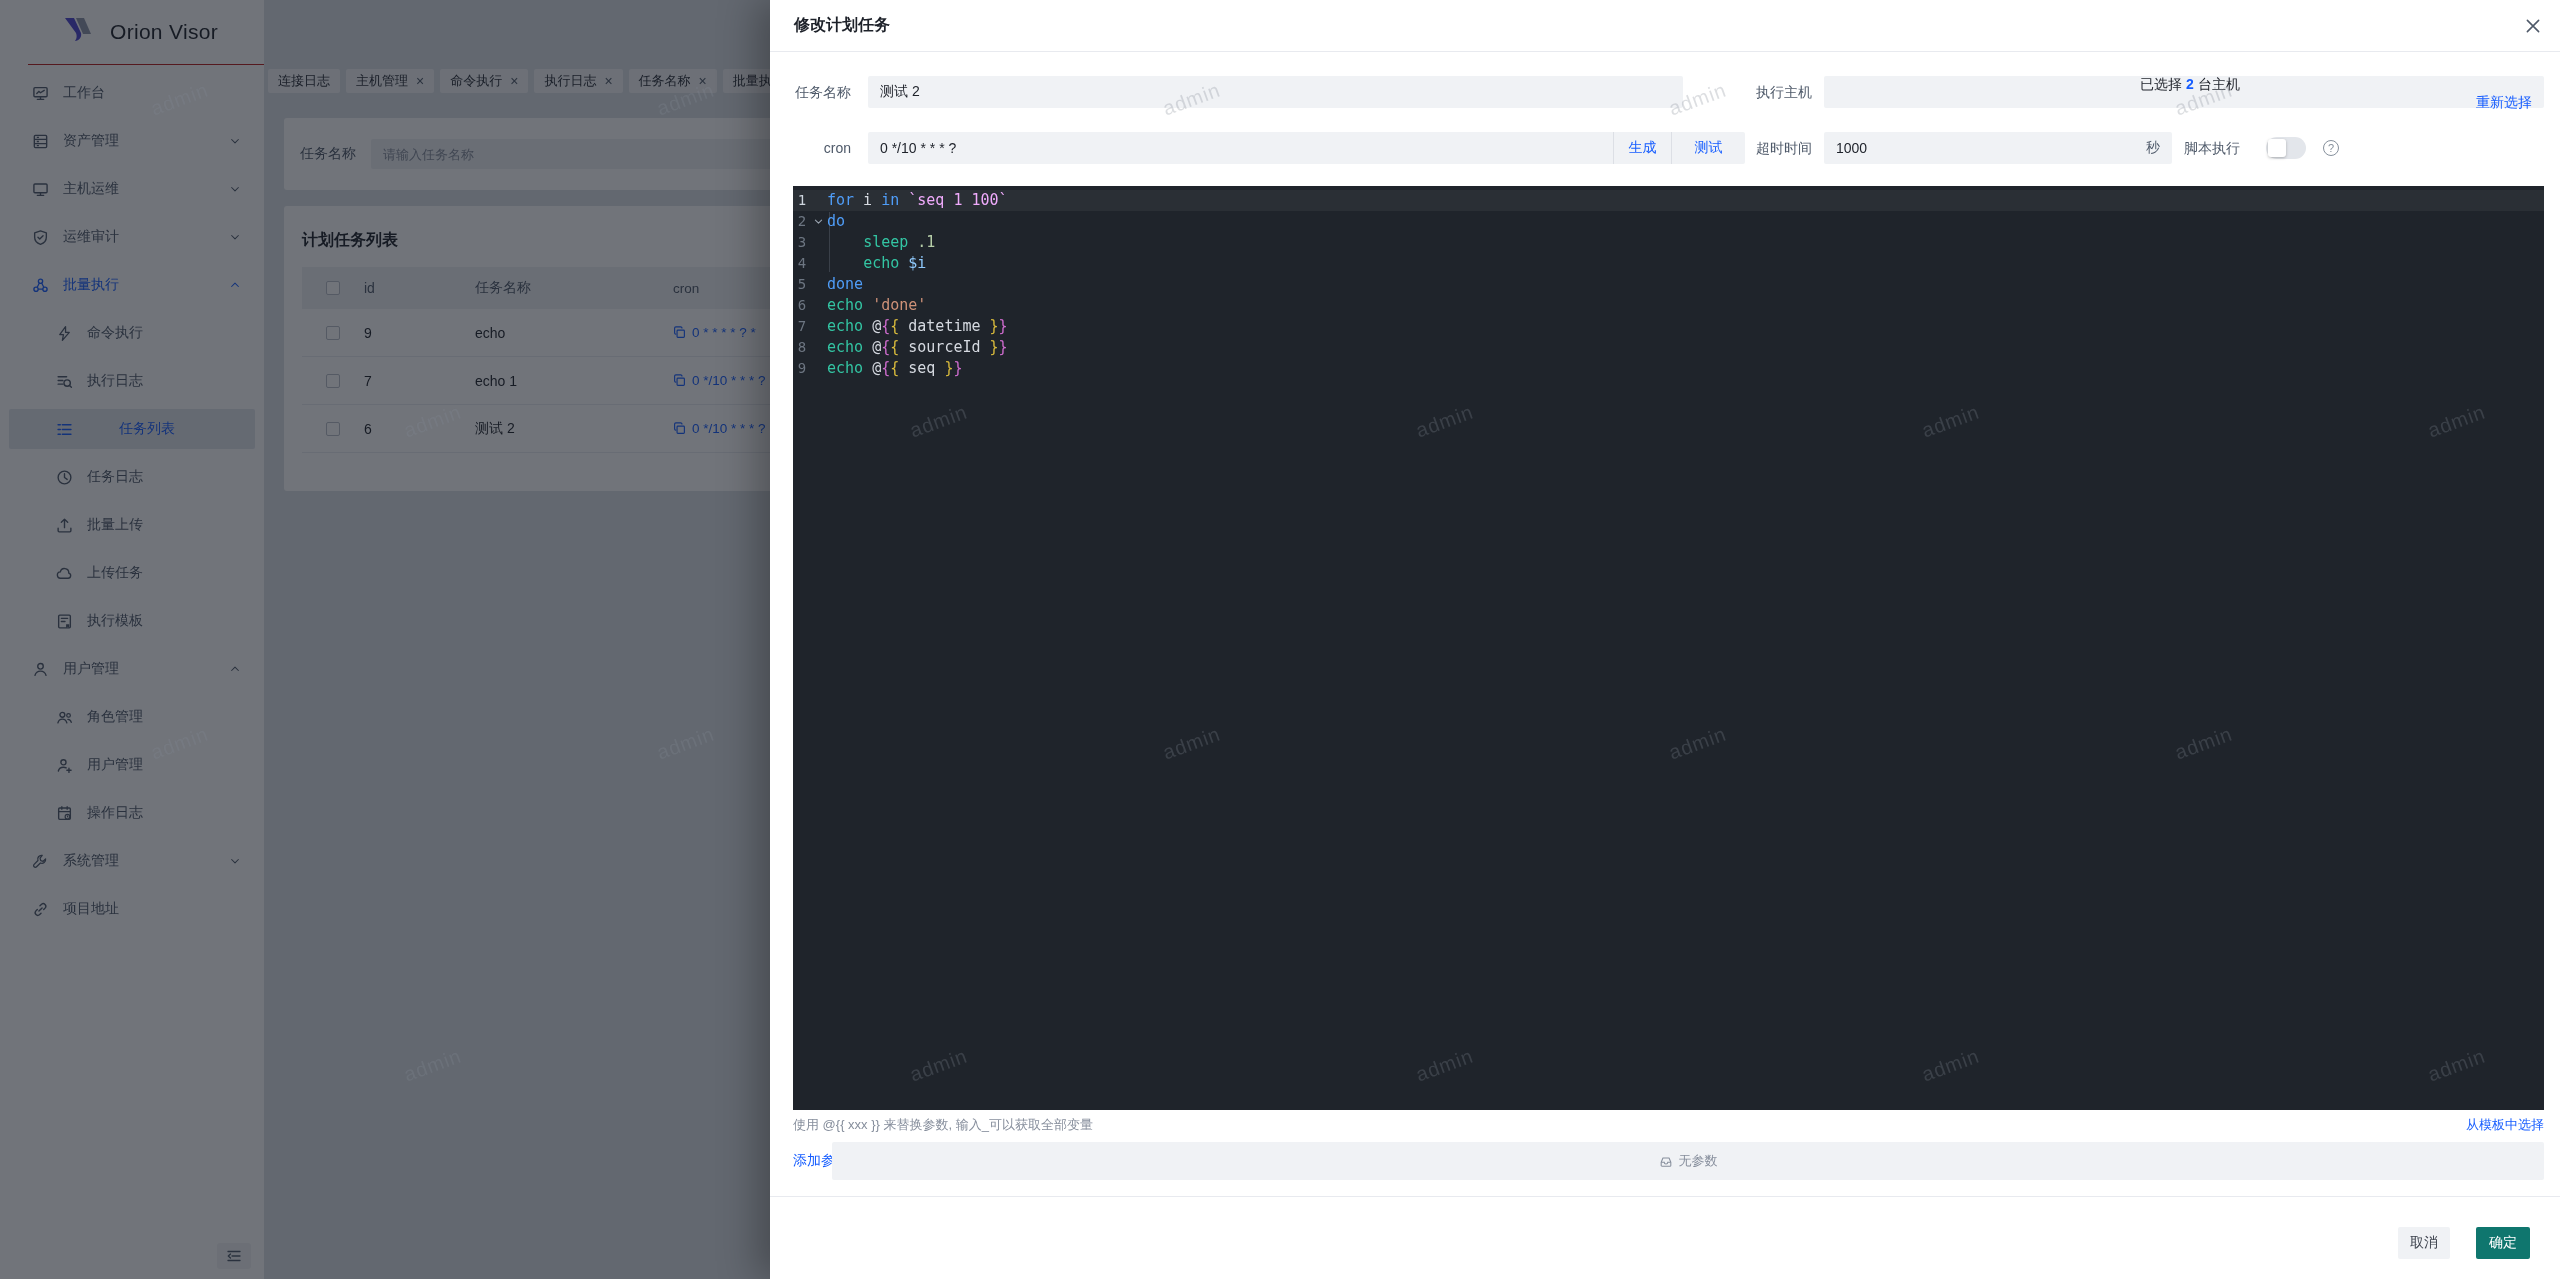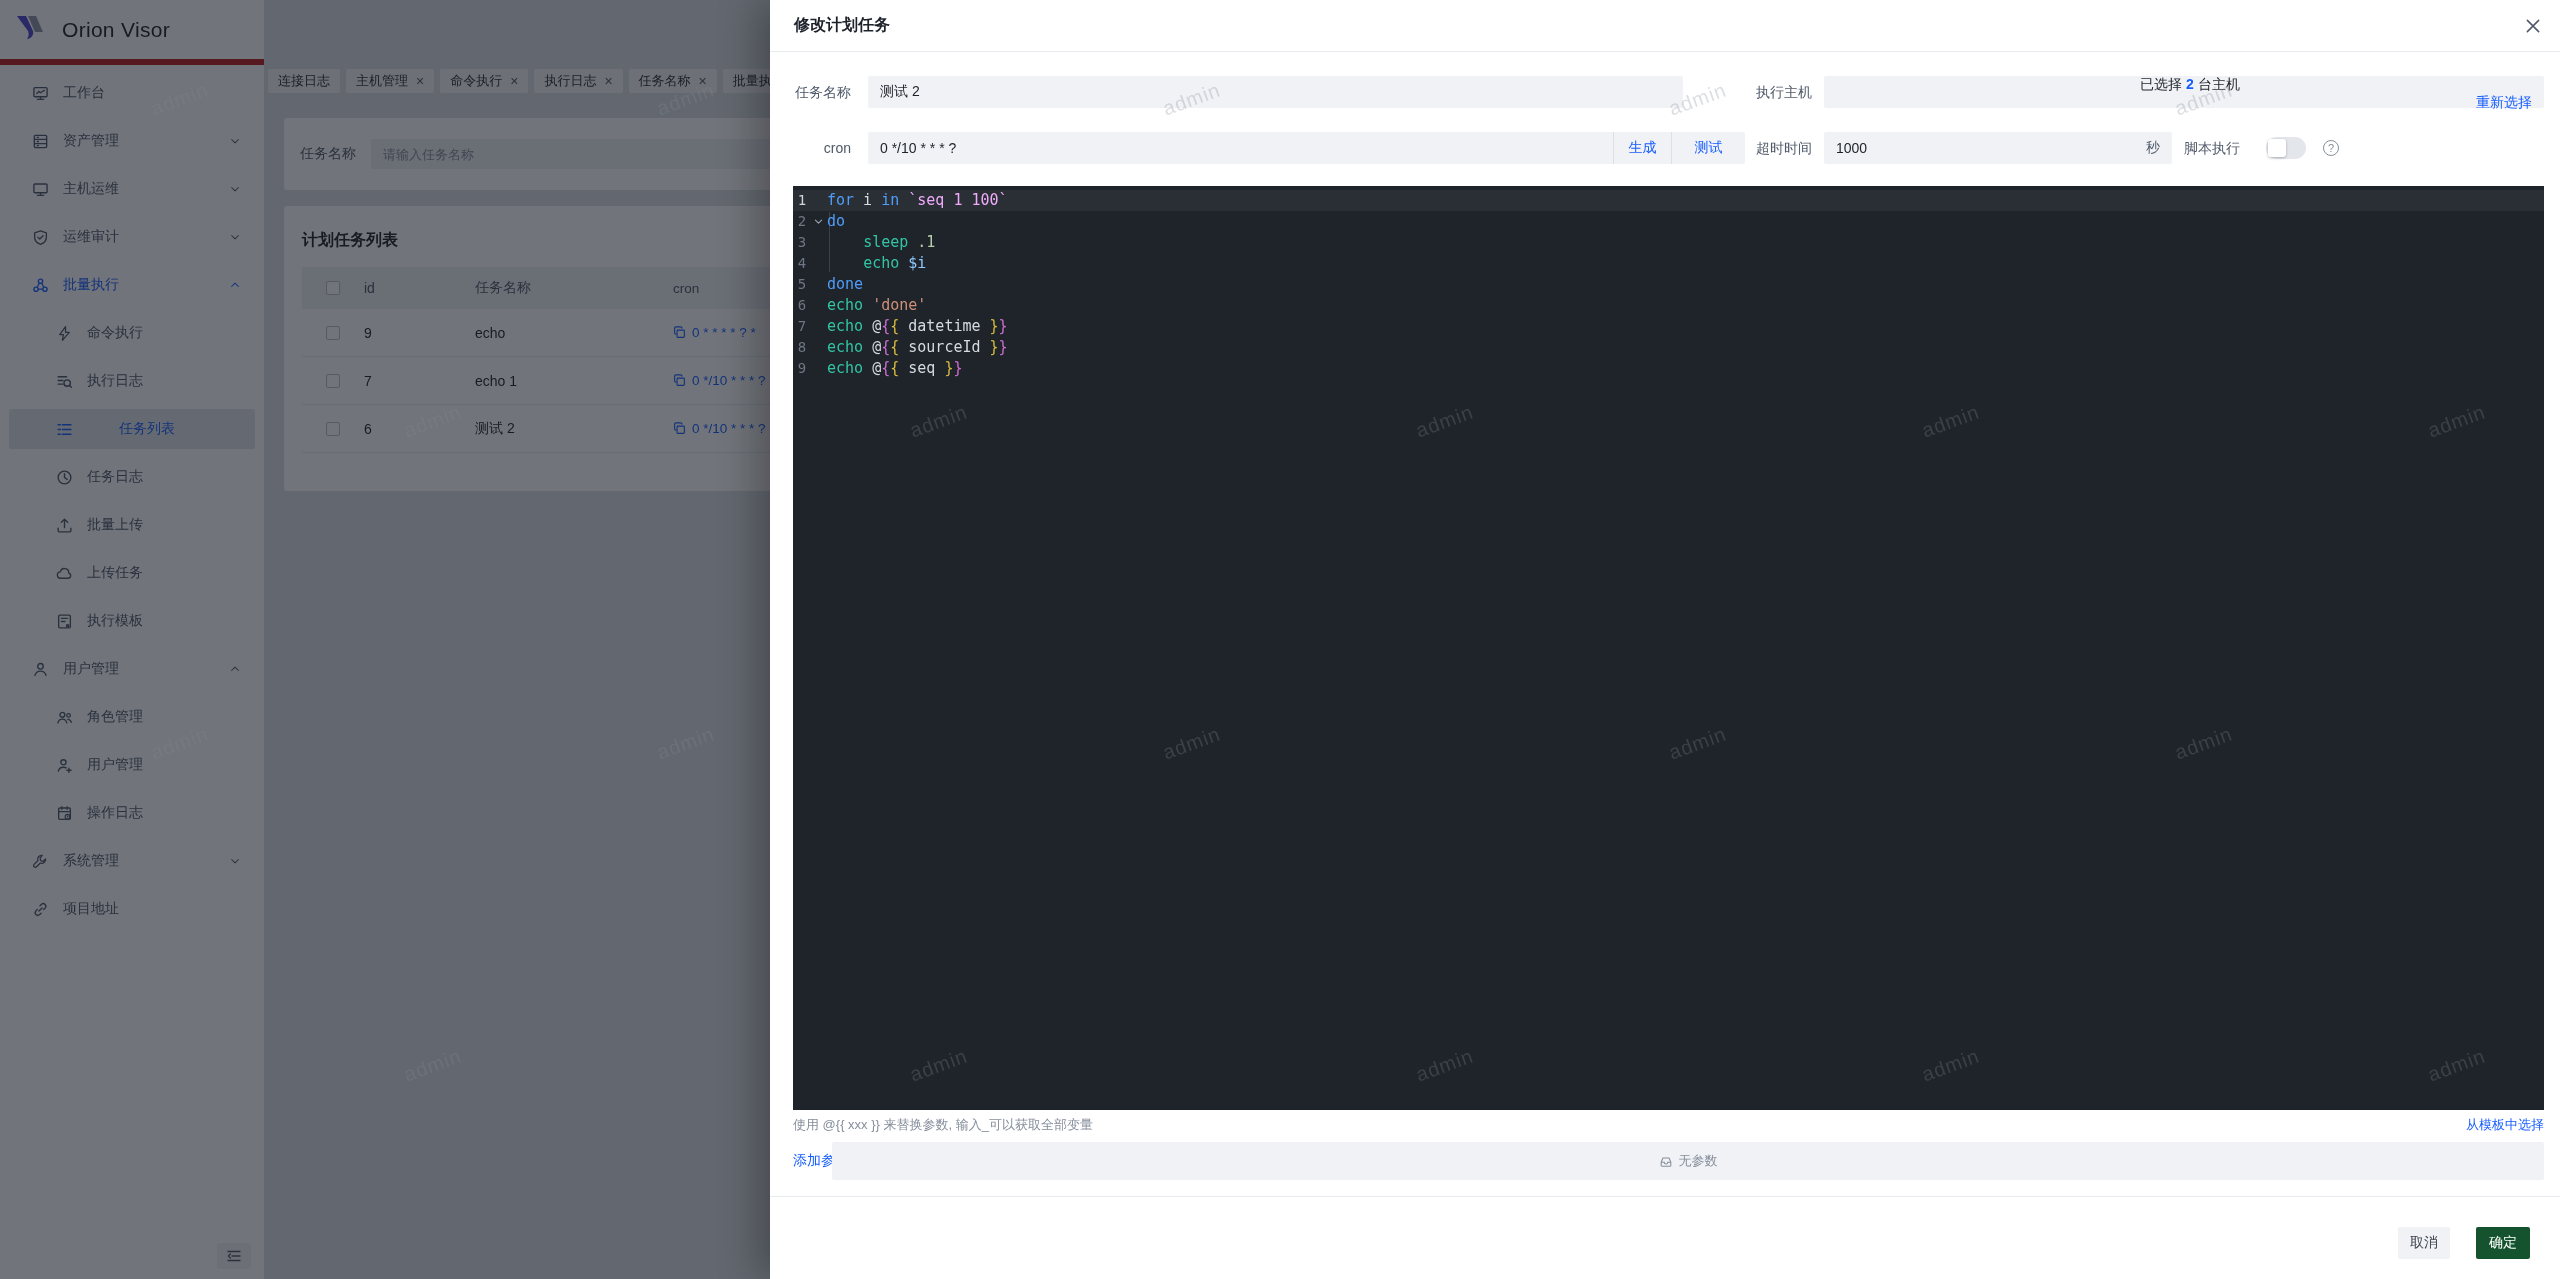--- a/index.html
+++ b/index.html
@@ -1,21 +1,21 @@
 <!DOCTYPE html>
 <html><head>
 <meta charset="utf-8">
 <style>
   * { margin:0; padding:0; box-sizing:border-box; }
   body { font-family:"Liberation Sans",sans-serif; }
   .screen { position:relative; width:2560px; height:1279px; background:#dde0e6; overflow:hidden; }
 
   
   .sidebar { position:absolute; left:0; top:0; width:264px; height:100%; background:#fff; z-index:1; }
-  .logo-row { height:65px; display:flex; align-items:center; padding-left:16px; border-bottom:6px solid #b91c1c; }
+  .logo-row { height:65px; display:flex; align-items:center; padding-left:36px; border-bottom:1px solid #b91c1c;margin-left:28px; }
   .logo-mark { width:34px; height:30px; margin-right:12px; }
   .app-title { font-size:21px; color:#1d2129; font-weight:500; letter-spacing:.3px; }
   .menu { padding-top:8px; }
   .mitem { height:40px; margin:0 9px 8px 9px; display:flex; align-items:center; padding-left:23px; border-radius:2px; color:#4e5969; font-size:14px; position:relative; cursor:pointer; }
   .mitem.sub { padding-left:47px; }
   .mitem .mi { width:17px; height:17px; margin-right:14px; flex:0 0 auto; }
   .mitem.blue { color:#165dff; }
   .mitem.selected { background:#e2e5ec; color:#165dff;gap:32px; }
   .chev { position:absolute; right:14px; width:12px; height:12px; color:inherit; }
   .chev.up { transform:rotate(180deg); }
@@ -78,21 +78,21 @@
   .t-num{color:#b6cea8}.t-var{color:#8ec8fa}.t-pl{color:#d6dae1}.t-bp{color:#cf6ccf}.t-by{color:#d8ba3c}
   .indent-guide { position:absolute; left:36px; top:26px; width:1px; height:60px; background:#3a4049; }
 
   .hint-row { position:absolute; left:23px; top:1116px; font-size:13px; color:#868e9c; }
   .tpl-link { position:absolute; right:16px; top:1116px; font-size:13px; }
   .add-param { position:absolute; left:23px; top:1152px; font-size:14px; }
   .no-param-bar { position:absolute; left:62px; right:16px; top:1142px; height:38px; background:#f0f2f5; border-radius:2px; display:flex; align-items:center; justify-content:center; gap:6px; color:#868e9c; font-size:13px; }
   .d-footer-line { position:absolute; left:0; right:0; top:1196px; border-top:1px solid #e8eaef; }
   .btn { position:absolute; top:1227px; height:32px; border:none; border-radius:2px; font-size:14px; font-family:inherit; cursor:pointer; }
   .btn-cancel { left:1628px; width:52px; background:#f0f2f5; color:#3c424d; }
-  .btn-ok { left:1706px; width:54px; background:#14532d; color:#fff; }
+  .btn-ok { left:1706px; width:54px; background:#0f766e; color:#fff; }
 
   
   #watermark-layer { position:absolute; inset:0; z-index:40; pointer-events:none; overflow:hidden; }
   .wm { position:absolute; font-size:20px; letter-spacing:1px; color:rgba(130,137,148,0.28); transform:rotate(-20deg); }
 
   svg { display:block; }
 </style>
 </head>
 <body>
 

